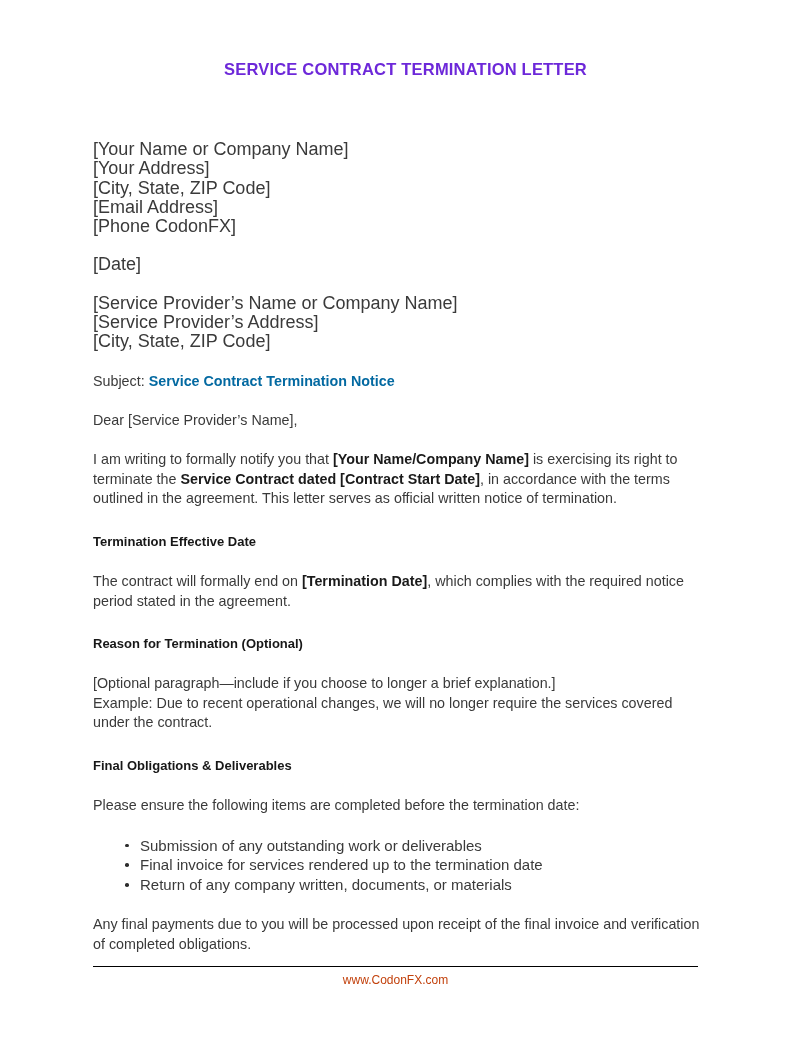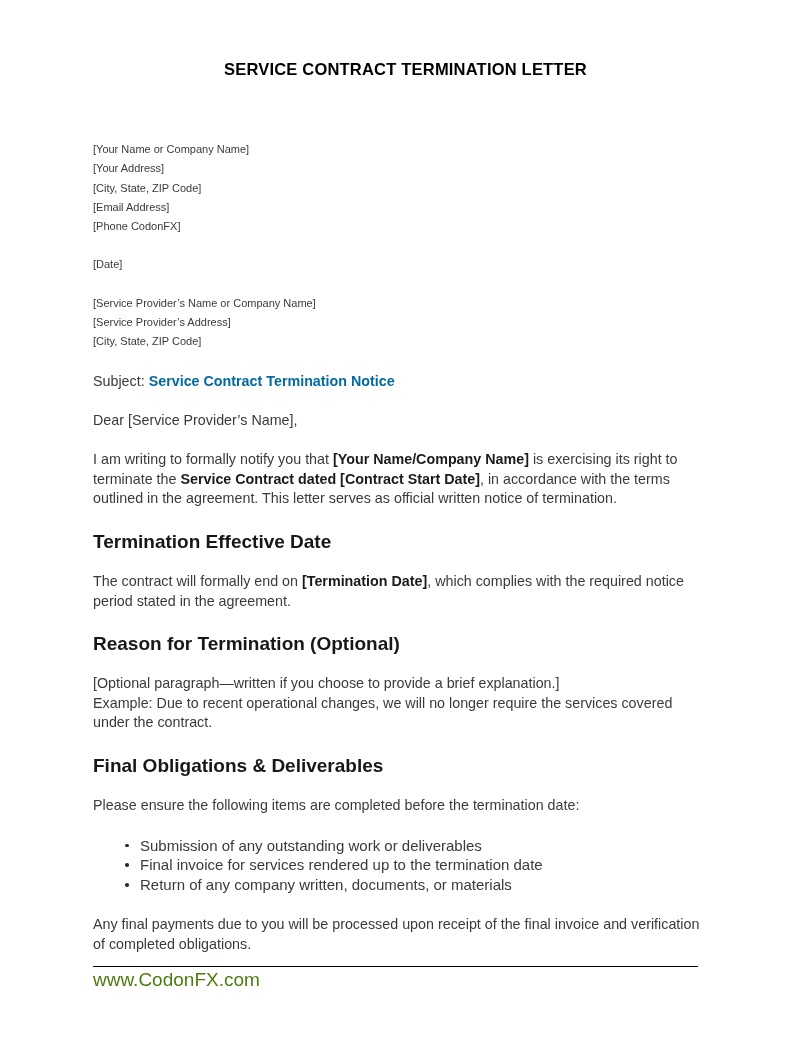--- a/index.html
+++ b/index.html
@@ -23,35 +23,35 @@
     box-sizing: border-box;
   }
   .doc-title {
     position: absolute;
     top: 60px;
     left: 0;
     width: 811px;
     text-align: center;
     font-size: 16.5px;
     font-weight: bold;
-    color: #000000;
+    color: #6d28d9;
     letter-spacing: 0.2px;
   }
   .content {
     position: absolute;
     left: 93px;
     top: 140px;
     width: 617px;
   }
   .block {
     margin: 0;
     padding: 0;
   }
   .line {
-    font-size: 11px;
+    font-size: 18px;
     line-height: 19.3px;
     color: #3a3a3a;
     white-space: nowrap;
   }
   .gap-sm { height: 19px; }
   .gap-md { height: 20px; }
   .gap-lg { height: 23px; }
   .subject {
     font-size: 14.3px;
     line-height: 19.3px;
@@ -73,21 +73,21 @@
     color: #3a3a3a;
     text-align: left;
   }
   p.para b {
     color: #1a1a1a;
     font-weight: bold;
     text-align: center;
   }
   h2.section-heading {
     margin: 0;
-    font-size: 19px;
+    font-size: 13px;
     line-height: 20px;
     font-weight: bold;
     color: #171717;
   }
   ul.bullets {
     margin: 0;
     padding: 0 0 0 47px;
     list-style: none;
   }
   ul.bullets li {
@@ -112,24 +112,24 @@
     top: 966px;
     width: 605px;
     height: 0;
     border-top: 1.4px solid #000000;
   }
   .footer-text {
     position: absolute;
     left: 93px;
     top: 970px;
     width: 605px;
-    text-align: left;
-    font-size: 19px;
+    text-align: center;
+    font-size: 12px;
     line-height: 20px;
-    color: #4d7c0f;
+    color: #c2410c;
   }
 </style>
 </head>
 <body>
 
 <div class="page">
 
   <div class="doc-title">SERVICE CONTRACT TERMINATION LETTER</div>
 
   <div class="content">
@@ -173,21 +173,21 @@
     <div class="gap-md"></div>
 
     <p class="para"><span>The contract will formally end on </span><b>[Termination Date]</b><span>, which complies with the required notice period stated in the agreement.</span></p>
 
     <div class="gap-lg"></div>
 
     <h2 class="section-heading">Reason for Termination (Optional)</h2>
 
     <div class="gap-md"></div>
 
-    <p class="para">[Optional paragraph—written if you choose to provide a brief explanation.]</p>
+    <p class="para">[Optional paragraph—include if you choose to longer a brief explanation.]</p>
     <p class="para">Example: Due to recent operational changes, we will no longer require the services covered under the contract.</p>
 
     <div class="gap-lg"></div>
 
     <h2 class="section-heading">Final Obligations &amp; Deliverables</h2>
 
     <div class="gap-md"></div>
 
     <p class="para">Please ensure the following items are completed before the termination date:</p>
 

